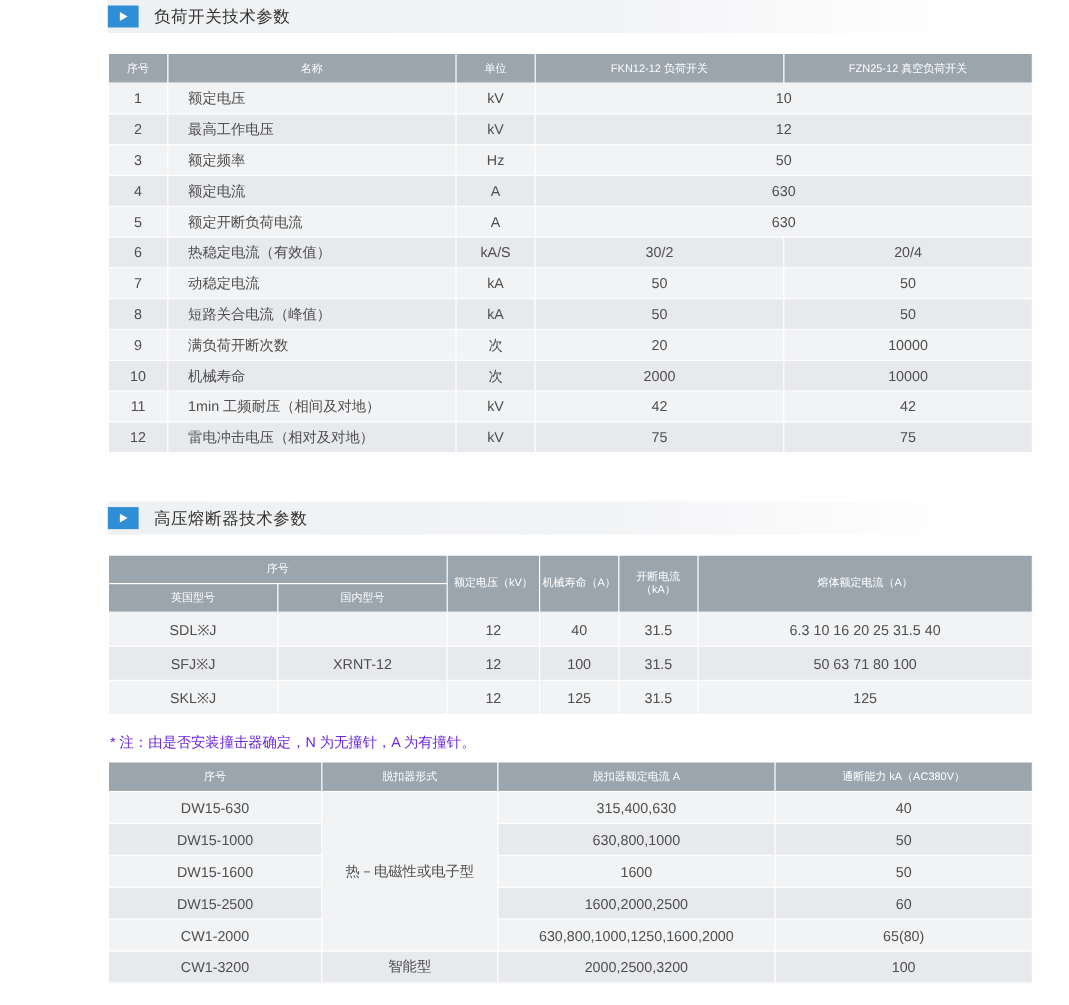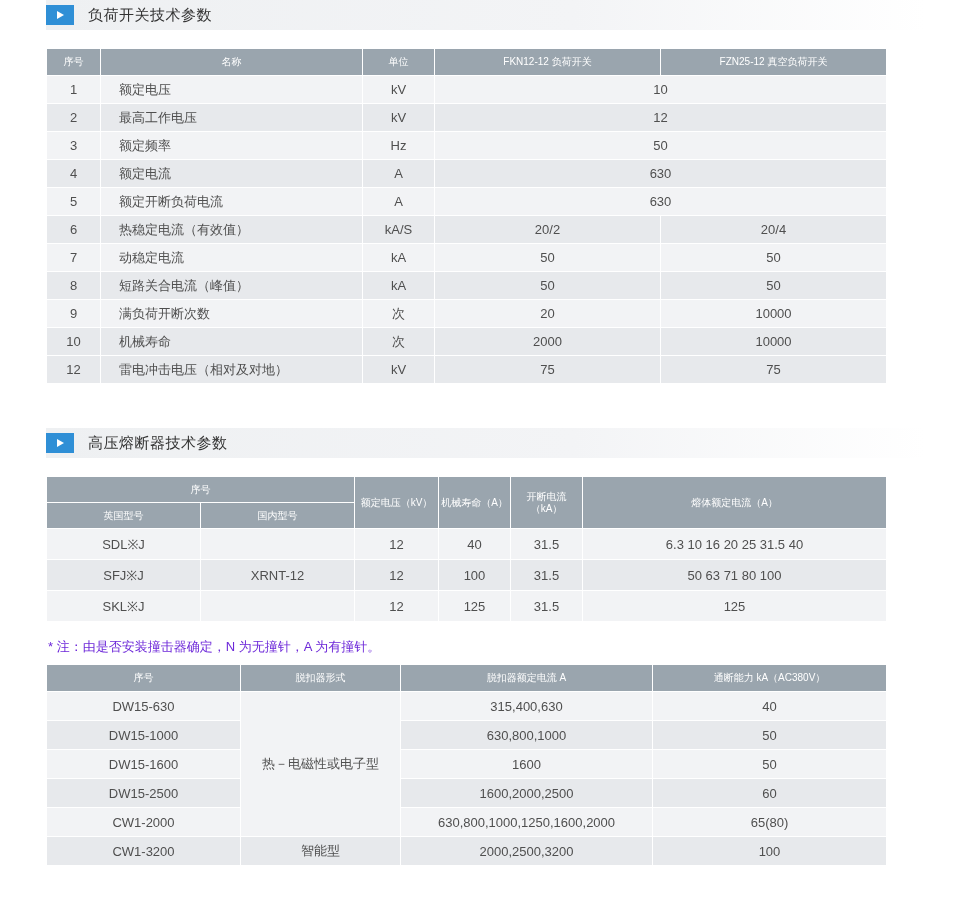--- a/index.html
+++ b/index.html
@@ -13,21 +13,21 @@
     font-family: "Liberation Sans", sans-serif;
     color: #4a4a4a;
     font-size: 13px;
     position: relative;
   }
   .page {
     position: relative;
     width: 972px;
     height: 914px;
     box-sizing: border-box;
-    padding: 0 46px;
+    padding: 0 98px;
   }
 
   
   .section-heading {
     display: flex;
     align-items: center;
     height: 30px;
     background: linear-gradient(to right, #eef0f2 0%, #f3f4f6 60%, #ffffff 100%);
     margin-bottom: 18px;
   }
@@ -167,21 +167,21 @@
       <tr class="odd">
         <td>5</td>
         <td class="left">额定开断负荷电流</td>
         <td>A</td>
         <td colspan="2">630</td>
       </tr>
       <tr class="even">
         <td>6</td>
         <td class="left">热稳定电流（有效值）</td>
         <td>kA/S</td>
-        <td>20/2</td>
+        <td>30/2</td>
         <td>20/4</td>
       </tr>
       <tr class="odd">
         <td>7</td>
         <td class="left">动稳定电流</td>
         <td>kA</td>
         <td>50</td>
         <td>50</td>
       </tr>
       <tr class="even">
@@ -197,20 +197,27 @@
         <td>次</td>
         <td>20</td>
         <td>10000</td>
       </tr>
       <tr class="even">
         <td>10</td>
         <td class="left">机械寿命</td>
         <td>次</td>
         <td>2000</td>
         <td>10000</td>
+      </tr>
+      <tr class="odd">
+        <td>11</td>
+        <td class="left">1min 工频耐压（相间及对地）</td>
+        <td>kV</td>
+        <td>42</td>
+        <td>42</td>
       </tr>
       <tr class="even">
         <td>12</td>
         <td class="left">雷电冲击电压（相对及对地）</td>
         <td>kV</td>
         <td>75</td>
         <td>75</td>
       </tr>
     </tbody>
   </table>

